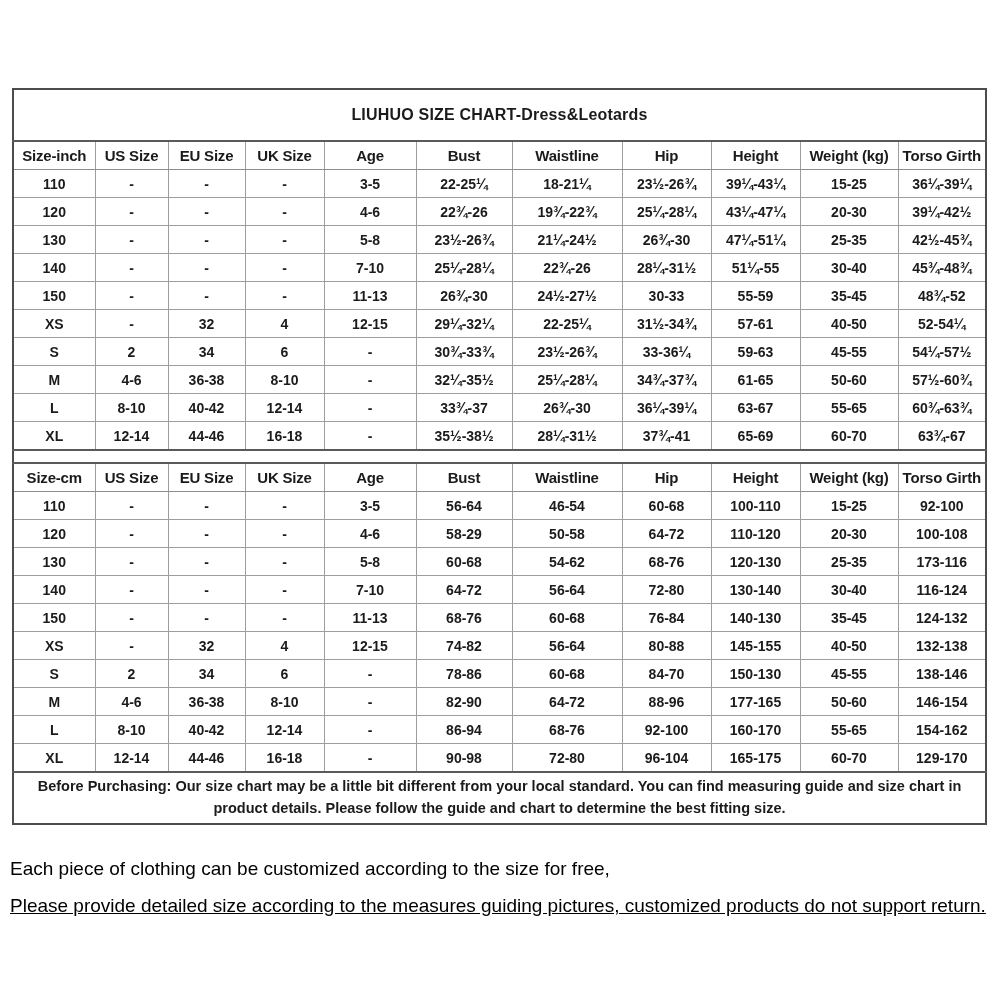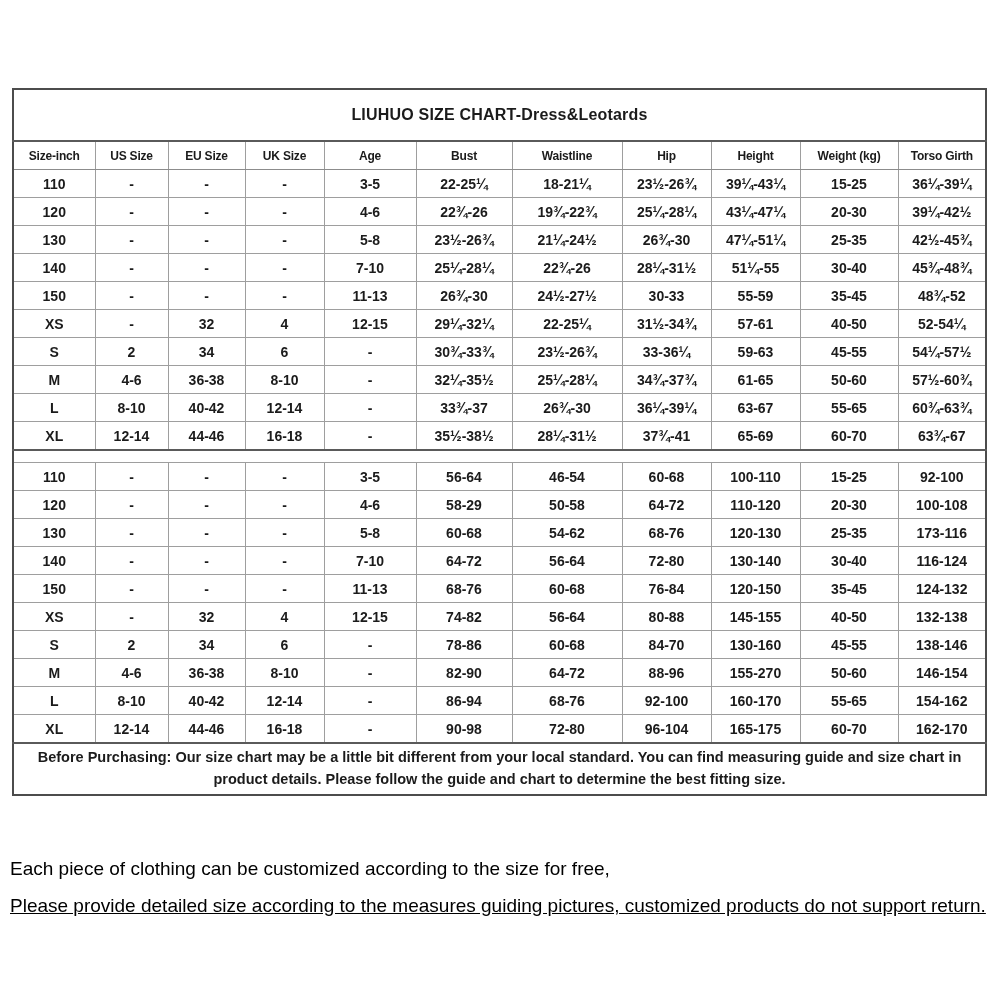--- a/index.html
+++ b/index.html
@@ -40,21 +40,21 @@
   }
   tr.title-row td {
     height: 50px;
     font-size: 16px;
     letter-spacing: 0.2px;
     border-left: none;
     border-right: none;
     border-bottom: 1px solid #8c8c8c;
   }
   tr.header-row th {
-    font-size: 12px;
+    font-size: 15px;
     letter-spacing: -0.2px;
     border-top: 2px solid #5a5a5a;
     border-bottom: 1px solid #8c8c8c;
   }
   tr.spacer-row td {
     height: 11px;
     border-left: none;
     border-right: none;
     border-bottom: none;
     border-top: 2px solid #5a5a5a;
@@ -242,20 +242,33 @@
           <td>35½-38½</td>
           <td>28¼-31½</td>
           <td>37¾-41</td>
           <td>65-69</td>
           <td>60-70</td>
           <td>63¾-67</td>
         </tr>
         <tr class="spacer-row">
           <td colspan="11"></td>
         </tr>
+        <tr class="header-row">
+          <th>Size-cm</th>
+          <th>US Size</th>
+          <th>EU Size</th>
+          <th>UK Size</th>
+          <th>Age</th>
+          <th>Bust</th>
+          <th>Waistline</th>
+          <th>Hip</th>
+          <th>Height</th>
+          <th>Weight (kg)</th>
+          <th>Torso Girth</th>
+        </tr>
         <tr class="data-row">
           <td>110</td>
           <td>-</td>
           <td>-</td>
           <td>-</td>
           <td>3-5</td>
           <td>56-64</td>
           <td>46-54</td>
           <td>60-68</td>
           <td>100-110</td>
@@ -303,21 +316,21 @@
         </tr>
         <tr class="data-row">
           <td>150</td>
           <td>-</td>
           <td>-</td>
           <td>-</td>
           <td>11-13</td>
           <td>68-76</td>
           <td>60-68</td>
           <td>76-84</td>
-          <td>120-150</td>
+          <td>140-130</td>
           <td>35-45</td>
           <td>124-132</td>
         </tr>
         <tr class="data-row">
           <td>XS</td>
           <td>-</td>
           <td>32</td>
           <td>4</td>
           <td>12-15</td>
           <td>74-82</td>
@@ -329,34 +342,34 @@
         </tr>
         <tr class="data-row">
           <td>S</td>
           <td>2</td>
           <td>34</td>
           <td>6</td>
           <td>-</td>
           <td>78-86</td>
           <td>60-68</td>
           <td>84-70</td>
-          <td>130-160</td>
+          <td>150-130</td>
           <td>45-55</td>
           <td>138-146</td>
         </tr>
         <tr class="data-row">
           <td>M</td>
           <td>4-6</td>
           <td>36-38</td>
           <td>8-10</td>
           <td>-</td>
           <td>82-90</td>
           <td>64-72</td>
           <td>88-96</td>
-          <td>155-270</td>
+          <td>177-165</td>
           <td>50-60</td>
           <td>146-154</td>
         </tr>
         <tr class="data-row">
           <td>L</td>
           <td>8-10</td>
           <td>40-42</td>
           <td>12-14</td>
           <td>-</td>
           <td>86-94</td>
@@ -370,21 +383,21 @@
           <td>XL</td>
           <td>12-14</td>
           <td>44-46</td>
           <td>16-18</td>
           <td>-</td>
           <td>90-98</td>
           <td>72-80</td>
           <td>96-104</td>
           <td>165-175</td>
           <td>60-70</td>
-          <td>162-170</td>
+          <td>129-170</td>
         </tr>
         <tr class="note-row">
         <td colspan="11">Before Purchasing: Our size chart may be a little bit different from your local standard. You can find measuring guide and size chart in product details. Please follow the guide and chart to determine the best fitting size.</td>
       </tr>
     </tbody>
   </table>
 </div>
 
 <div class="footer-note line1">Each piece of clothing can be customized according to the size for free,</div>
 <div class="footer-note line2">Please provide detailed size according to the measures guiding pictures, customized products do not support return.</div>

